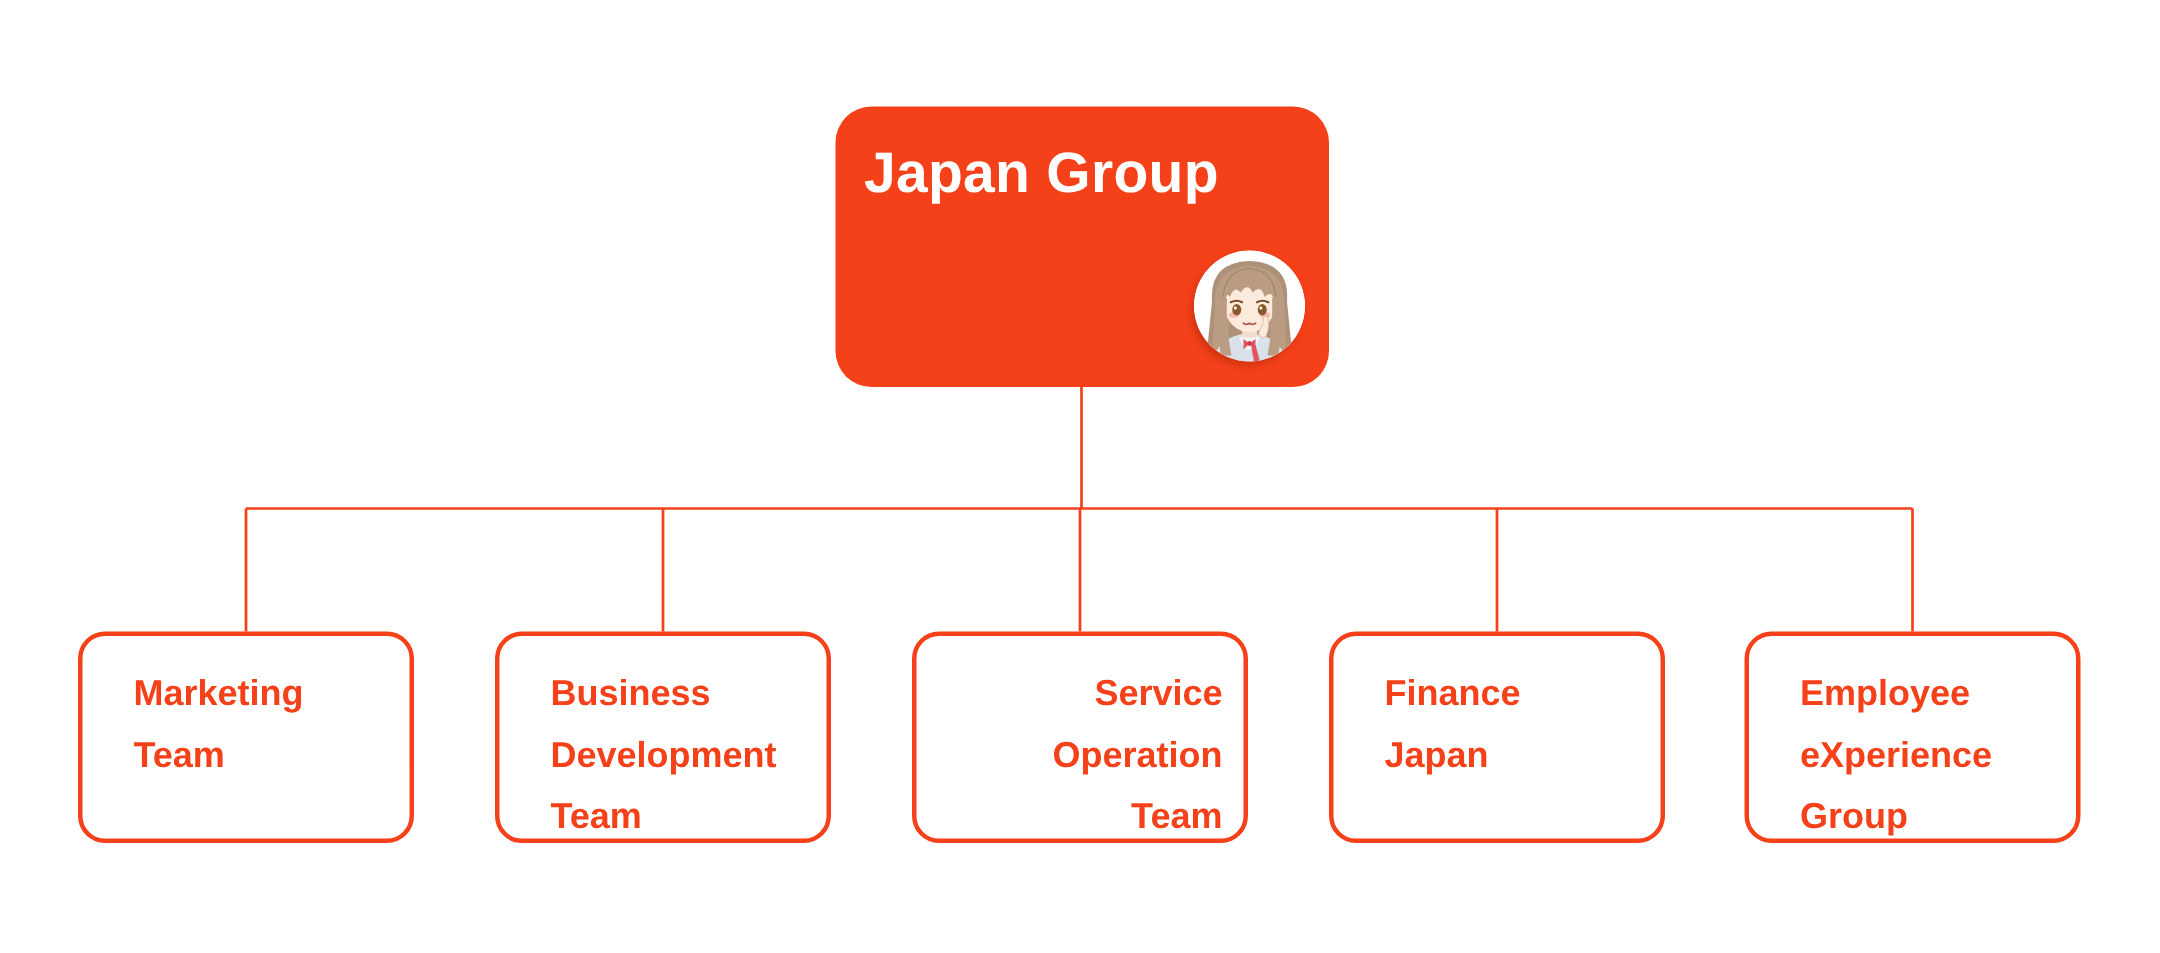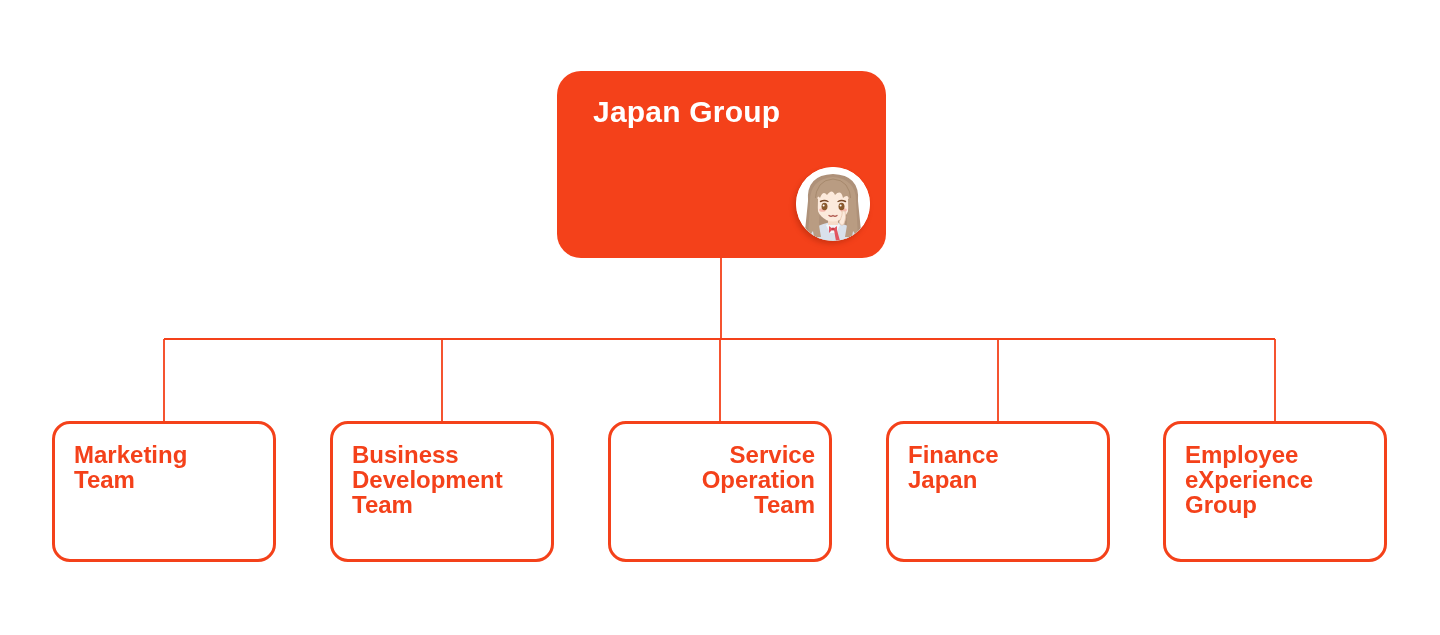--- a/index.html
+++ b/index.html
@@ -23,23 +23,23 @@
   }
   .root-node {
     position: absolute;
     left: 557px; top: 71px;
     width: 329px; height: 187px;
     background: #F4411A;
     border-radius: 24px;
     box-sizing: border-box;
   }
   .root-label {
-    padding: 24px 0 0 36px;
+    padding: 24px 0 0 19px;
     color: #ffffff;
-    font-size: 30px;
+    font-size: 38px;
     font-weight: bold;
     letter-spacing: 0.2px;
   }
   .avatar {
     position: absolute;
     left: 239px; top: 96px;
     width: 74px; height: 74px;
     border-radius: 50%;
     overflow: hidden;
     box-shadow: -2px 3px 5px rgba(140, 30, 0, 0.35);
@@ -57,22 +57,23 @@
   .child-node.c0 { left: 52px; }
   .child-node.c1 { left: 330px; }
   .child-node.c2 { left: 608px; text-align: right; }
   .child-node.c3 { left: 886px; }
   .child-node.c4 { left: 1163px; }
   .child-label {
     padding: 18px 14px 0 19px;
     color: #F4411A;
     font-size: 24px;
     font-weight: bold;
-    line-height: 25px;
+    line-height: 41px;
     white-space: pre-line;
+    margin-left: 15px;
   }
 </style>
 </head>
 <body>
 
 <div class="canvas">
 
   <svg class="connectors" viewBox="0 0 1440 635" xmlns="http://www.w3.org/2000/svg">
     <g stroke="#F4411A" stroke-width="1.8" fill="none">
       <line x1="721" y1="257" x2="721" y2="339"></line>

